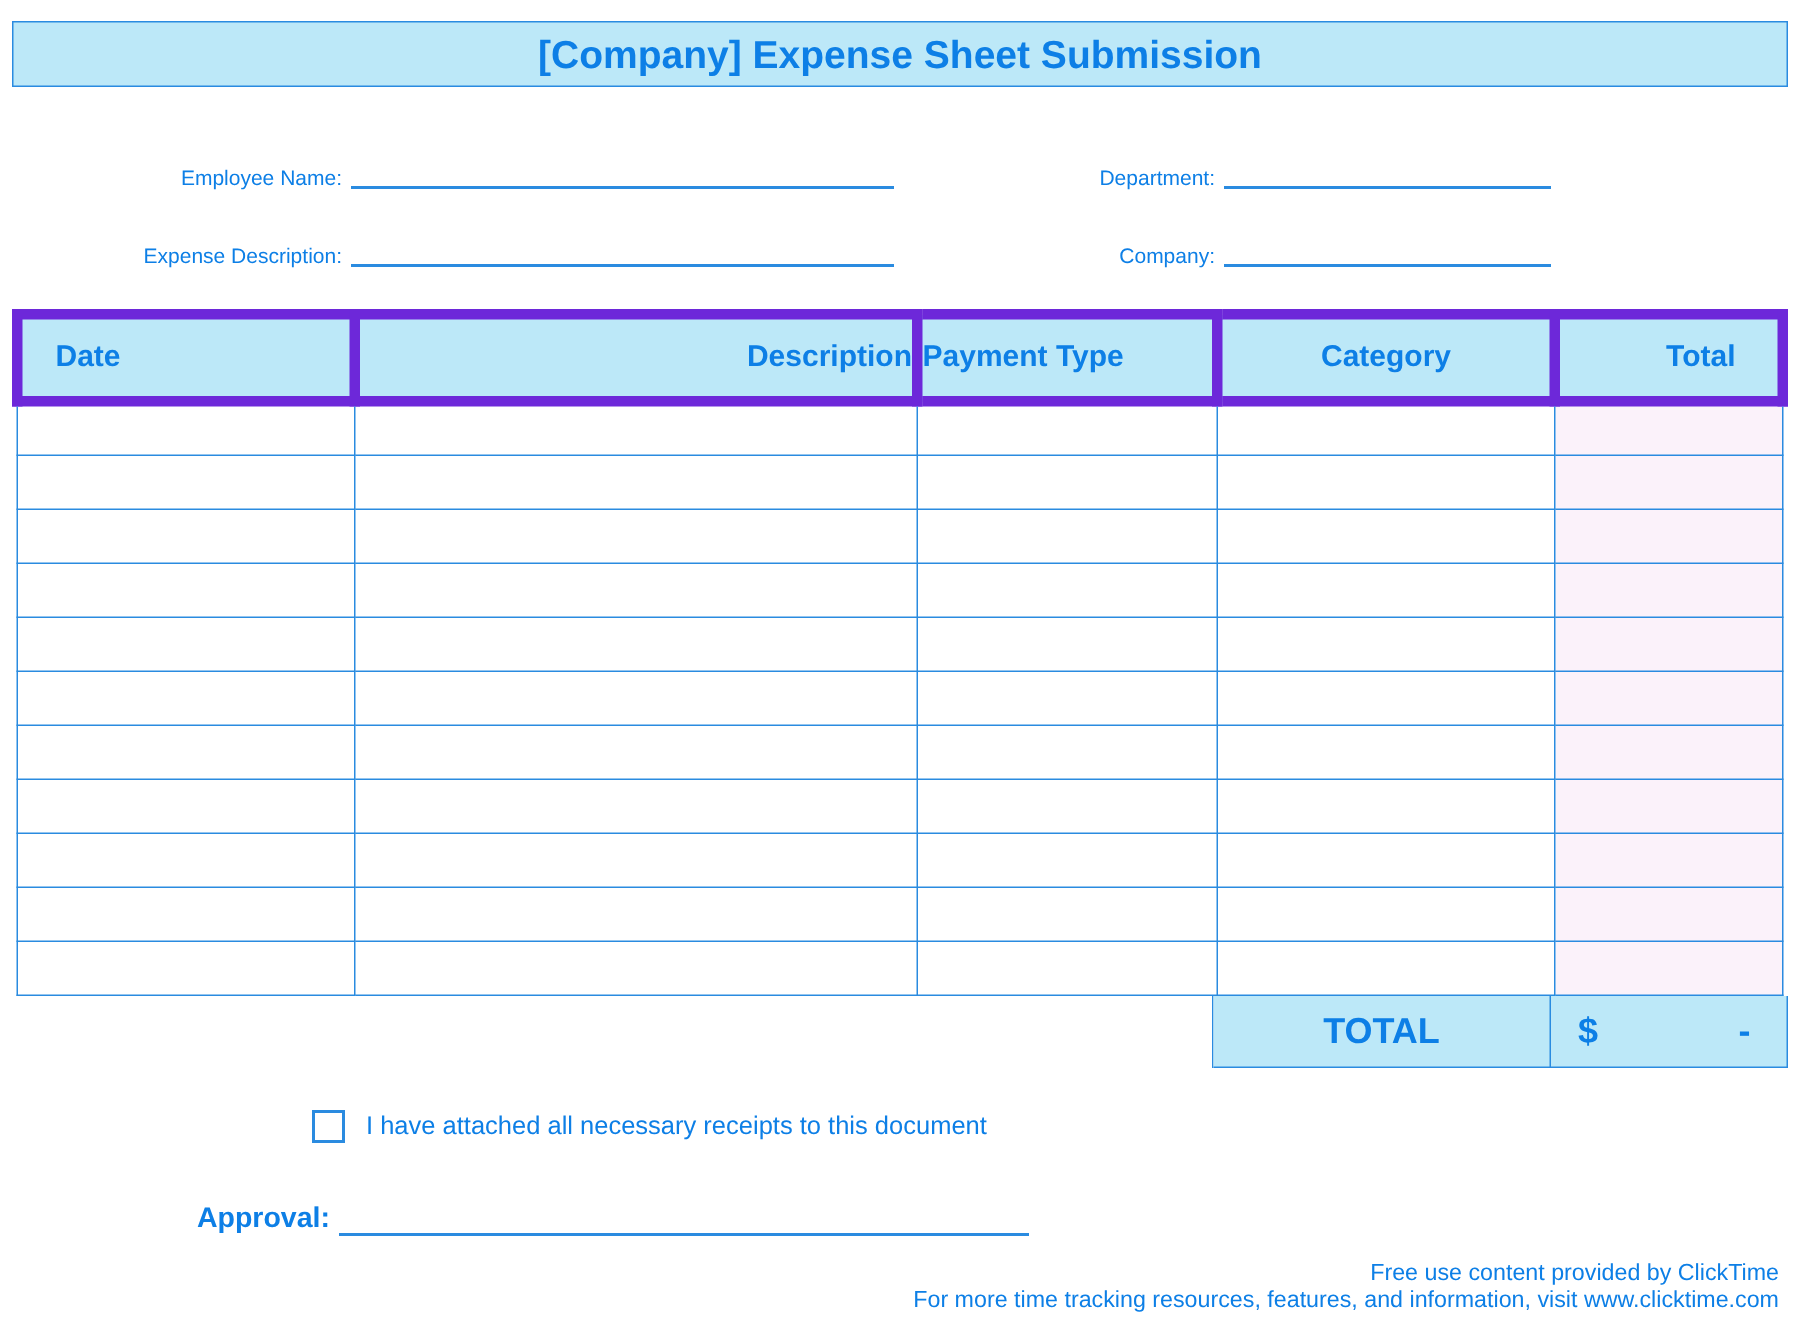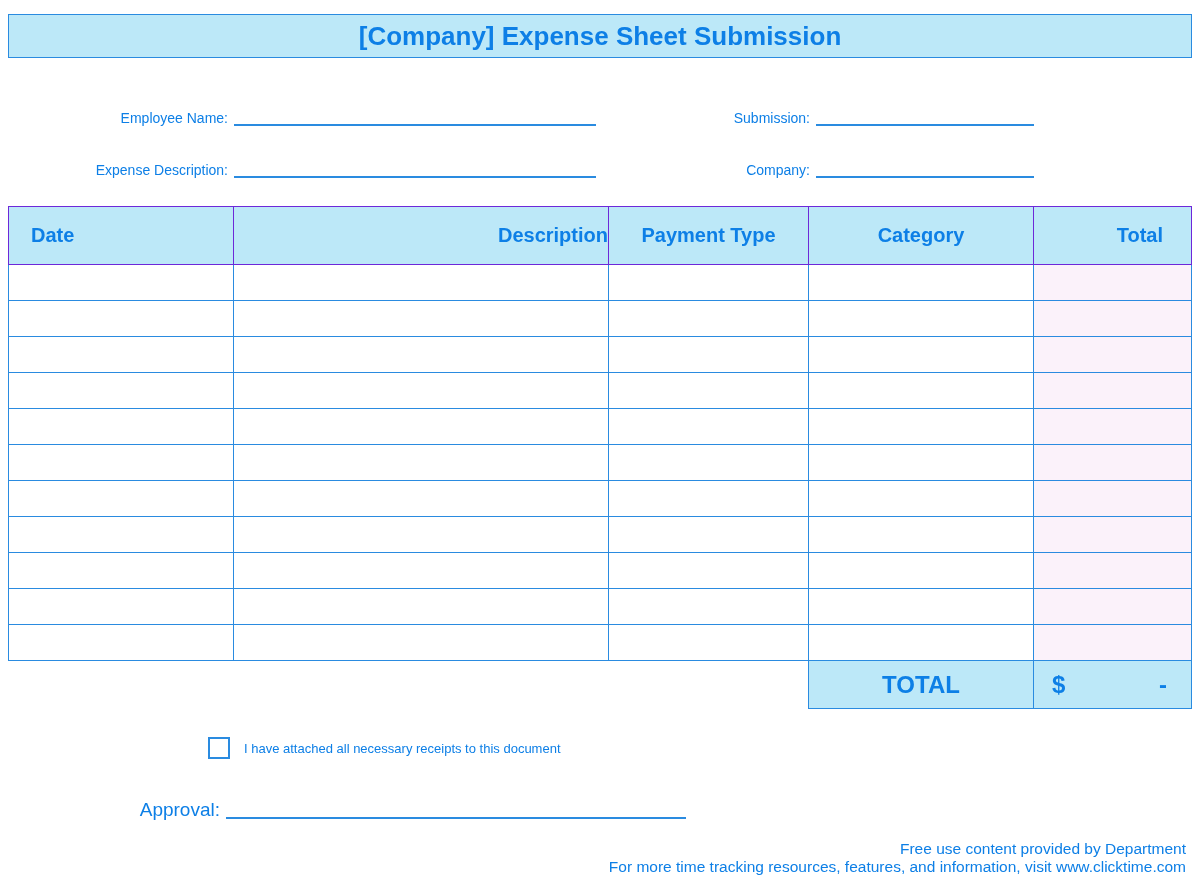--- a/index.html
+++ b/index.html
@@ -50,30 +50,30 @@
   .u2 { width: 218px; }
   .u3 { width: 362px; }
   .u4 { width: 218px; }
 
   table.expense {
     width: 100%;
     border-collapse: collapse;
   }
   table.expense th {
     background: #bce8f8;
-    border: 1px solid #6d28d9;
+    border: 7px solid #6d28d9;
     color: #0d7fe6;
     font-weight: bold;
     font-size: 20px;
     height: 58px;
     vertical-align: middle;
   }
   table.expense th.date { width: 225px; text-align: left; padding-left: 22px;}
   table.expense th.desc { width: 375px; text-align: right; padding-left: 22px;}
-  table.expense th.ptype { width: 200px; text-align: center;}
+  table.expense th.ptype { width: 200px; text-align: left;}
   table.expense th.cat { width: 225px; text-align: center;}
   table.expense th.total { text-align: right; padding-right: 28px;}
   table.expense td {
     border: 1px solid #2a8be0;
     height: 36px;
   }
   table.expense td.totcell {
     background: #fbf2fa;
   }
   .total-row {
@@ -101,33 +101,34 @@
     border-bottom: 1px solid #2a8be0;
     display:flex; align-items:center; justify-content:space-between;
     padding: 0 24px 0 18px;
     font-size: 24px; font-weight:bold;
   }
 
   .receipts-row {
     display:flex;
     align-items:center;
     padding: 28px 0 0 200px;
-    font-size: 13px;
+    font-size: 17px;
     gap: 14px;
   }
   .chk {
     width: 22px; height: 22px;
     border: 2px solid #2a8be0;
     background: #fff;
   }
   .approval-row {
     display:flex;
-    align-items:flex-start;
+    align-items:flex-end;
     padding: 40px 0 0 122px;
     font-size: 19px;
+    font-weight: bold;
   }
   .approval-row .underline { width: 460px; }
 
   .footer {
     position: absolute;
     right: 14px;
     bottom: 8px;
     text-align: right;
     font-size: 15.5px;
     color: #0d7fe6;
@@ -155,21 +156,21 @@
 
 <div class="wrap">
   <div class="title-bar">[Company] Expense Sheet Submission</div>
 
   <div class="header-fields">
     <div class="field">
       <label class="f-left">Employee Name:</label>
       <span class="underline u1"></span>
     </div>
     <div class="field" style="padding-left:70px;">
-      <label class="f-right">Submission:</label>
+      <label class="f-right">Department:</label>
       <span class="underline u2"></span>
     </div>
     <div class="field">
       <label class="f-left">Expense Description:</label>
       <span class="underline u3"></span>
     </div>
     <div class="field" style="padding-left:70px;">
       <label class="f-right">Company:</label>
       <span class="underline u4"></span>
     </div>
@@ -281,15 +282,15 @@
     <span>I have attached all necessary receipts to this document</span>
   </div>
 
   <div class="approval-row">
     <label style="width:96px; text-align:right; padding-right:6px;">Approval:</label>
     <span class="underline"></span>
   </div>
 </div>
 
 <div class="footer">
-  <div>Free use content provided by Department</div>
+  <div>Free use content provided by ClickTime</div>
   <div>For more time tracking resources, features, and information, visit www.clicktime.com</div>
 </div>
 
 </body></html>

